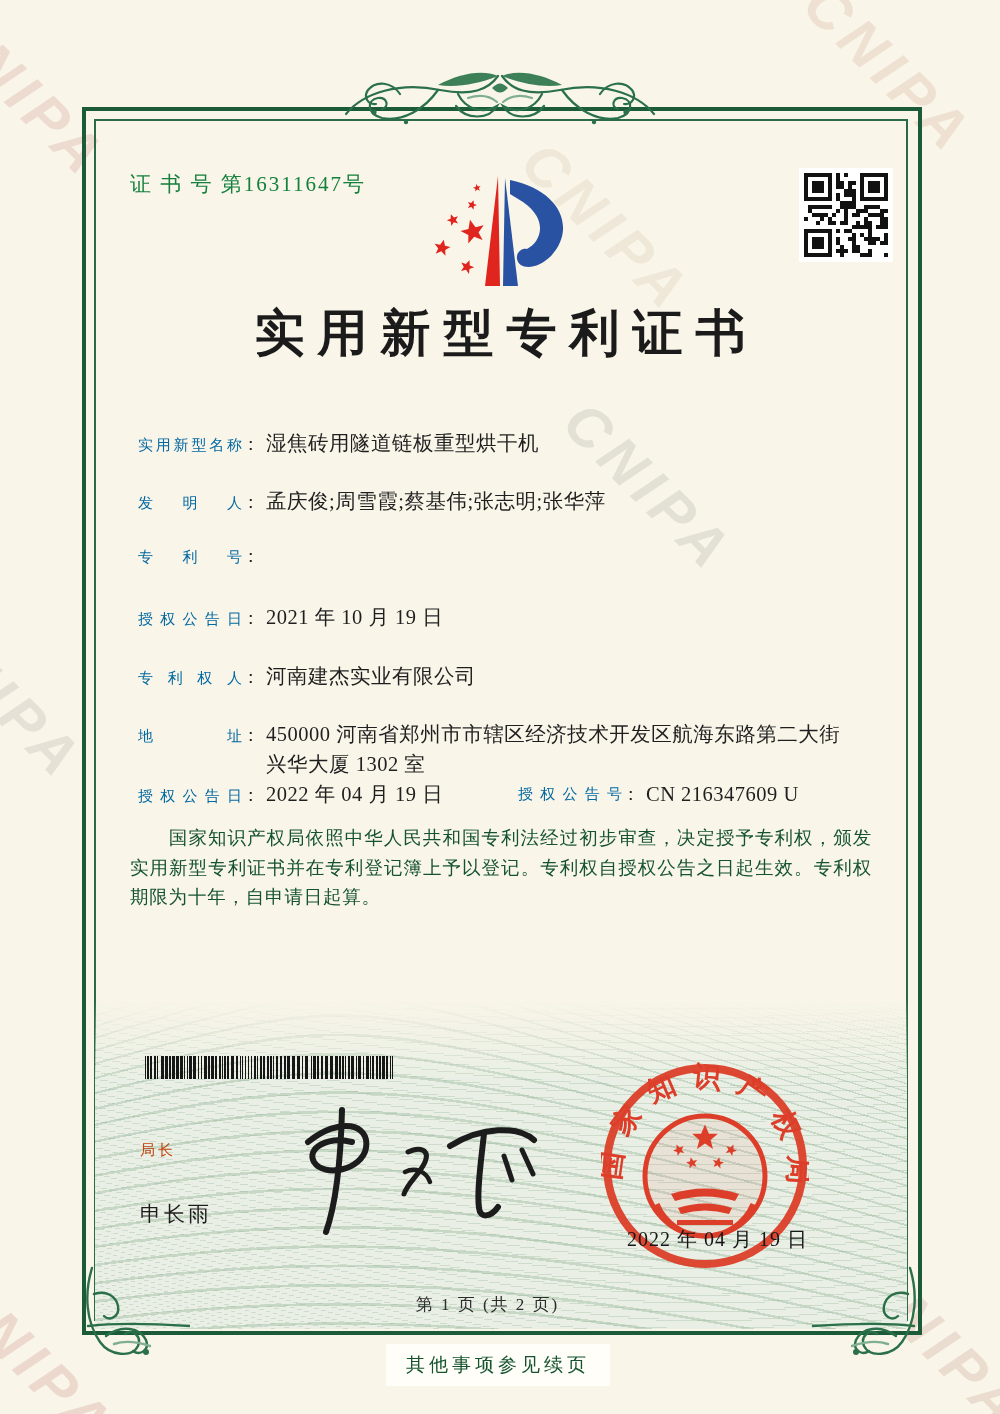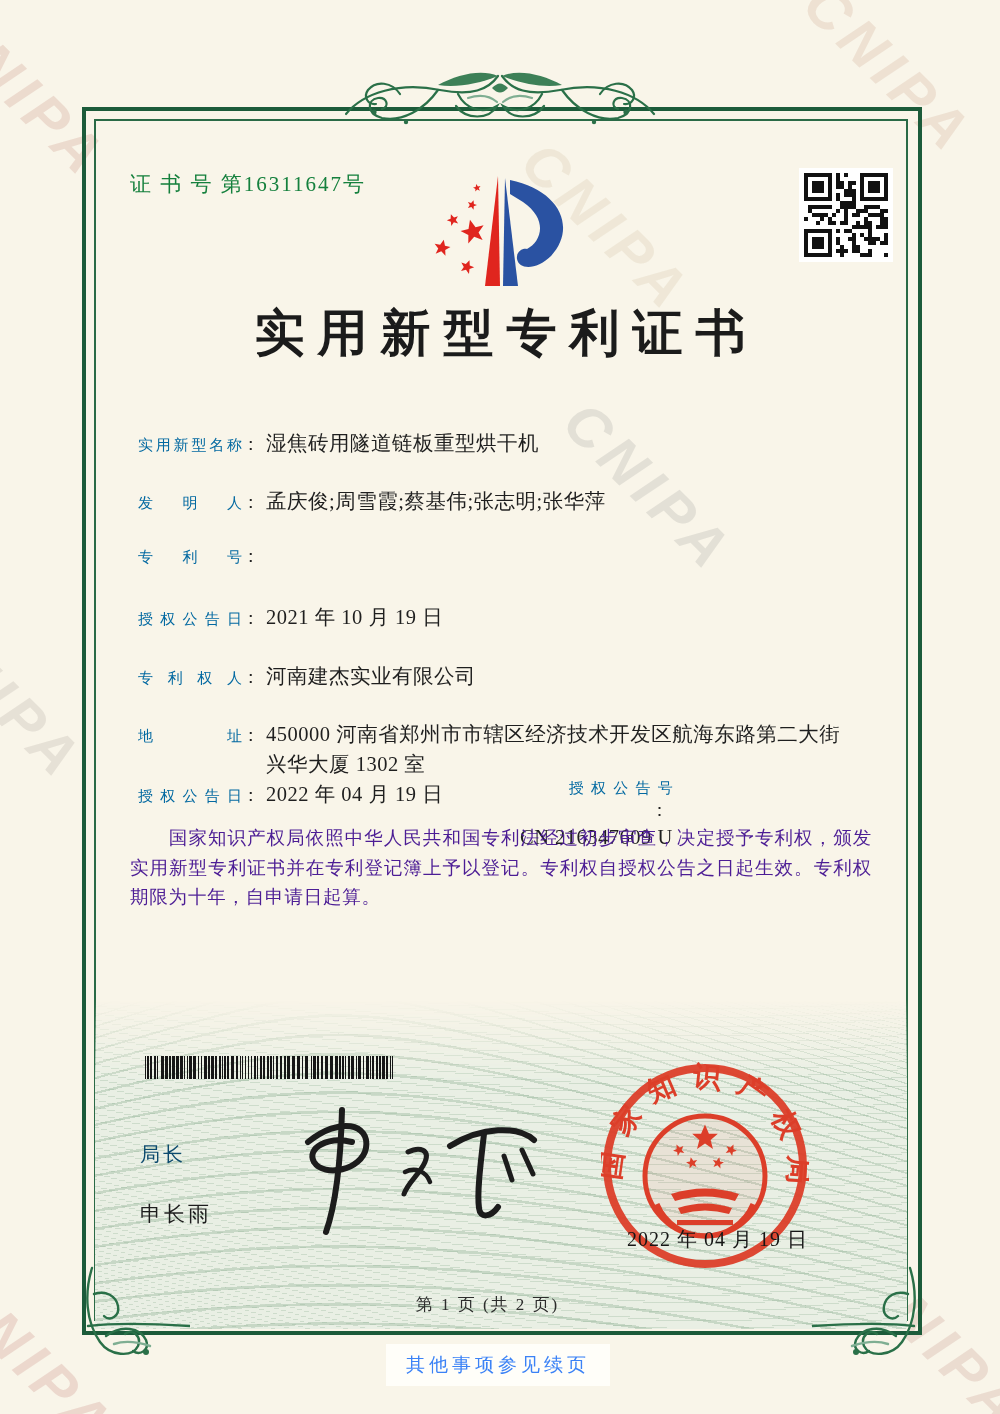--- a/index.html
+++ b/index.html
@@ -36,36 +36,36 @@
   .logo{position:absolute;left:425px;top:158px;z-index:2;}
   .qr{position:absolute;left:799px;top:168px;z-index:2;}
   .title{position:absolute;left:0;top:300px;width:100%;margin:0;text-align:center;
     font-size:50px;font-weight:700;letter-spacing:13px;text-indent:13px;color:#1b1b1b;z-index:2;}
   
   .field-row{position:absolute;left:138px;right:120px;display:flex;align-items:baseline;z-index:2;}
   .f-lbl{display:inline-block;width:104px;font-size:15px;color:#0369a1;
     text-align:justify;text-align-last:justify;flex:none;}
   .f-colon{flex:none;font-size:17.5px;width:22px;color:#242424;}
   .f-val{font-size:20.5px;line-height:30px;color:#1f1f1f;letter-spacing:.5px;word-break:break-all;padding-left:2px;}
-  .grant2{position:absolute;left:380px;top:0;display:flex;align-items:flex-end;flex-direction:column;}
+  .grant2{position:absolute;left:380px;top:0;display:flex;align-items:center;}
   
   .body-text{position:absolute;left:130px;top:824px;width:742px;z-index:2;}
   .body-text p{margin:0;font-size:18.5px;line-height:29.6px;letter-spacing:.8px;
-    text-indent:2.1em;text-align:justify;color:#4c1d95;}
+    text-indent:2.1em;text-align:justify;color:#14532d;}
   
   .barcode{position:absolute;left:143px;top:1056px;z-index:2;}
-  .signer-title{position:absolute;left:140px;top:1141px;font-size:20px;letter-spacing:3px;color:#0c4a6e;z-index:2;}
+  .signer-title{position:absolute;left:140px;top:1141px;font-size:15px;letter-spacing:3px;color:#c2410c;z-index:2;}
   .signer-name{position:absolute;left:140px;top:1185px;font-size:21px;letter-spacing:3px;color:#1d1d1d;z-index:2;margin-top:15px;}
   .sig{position:absolute;left:258px;top:1100px;z-index:2;}
   .seal{position:absolute;left:601px;top:1062px;z-index:2;}
   .seal-date{position:absolute;left:627px;top:1226px;font-size:20px;letter-spacing:1px;color:#161616;z-index:3;}
   .page-info{position:absolute;left:0;top:1293px;width:975px;text-align:center;font-size:17px;
     letter-spacing:2px;color:#2c2c2c;z-index:2;}
   .cont-note{position:absolute;left:386px;top:1344px;background:#fffef9;padding:8px 20px;
-    font-size:19px;letter-spacing:4px;color:#3b82f6;z-index:2;}
+    font-size:19px;letter-spacing:4px;color:#14532d;z-index:2;}
   .ornament-top{position:absolute;left:340px;top:52px;z-index:2;}
   .corner-fl{position:absolute;z-index:2;}
 </style>
 </head>
 <body>
 
 <div class="page">
 
   <span class="wm" style="left:-28px;top:-6px;color:rgba(225,196,184,.55)">CNIPA</span>
   <span class="wm" style="left:838px;top:-30px;color:rgba(228,205,188,.5)">CNIPA</span>

